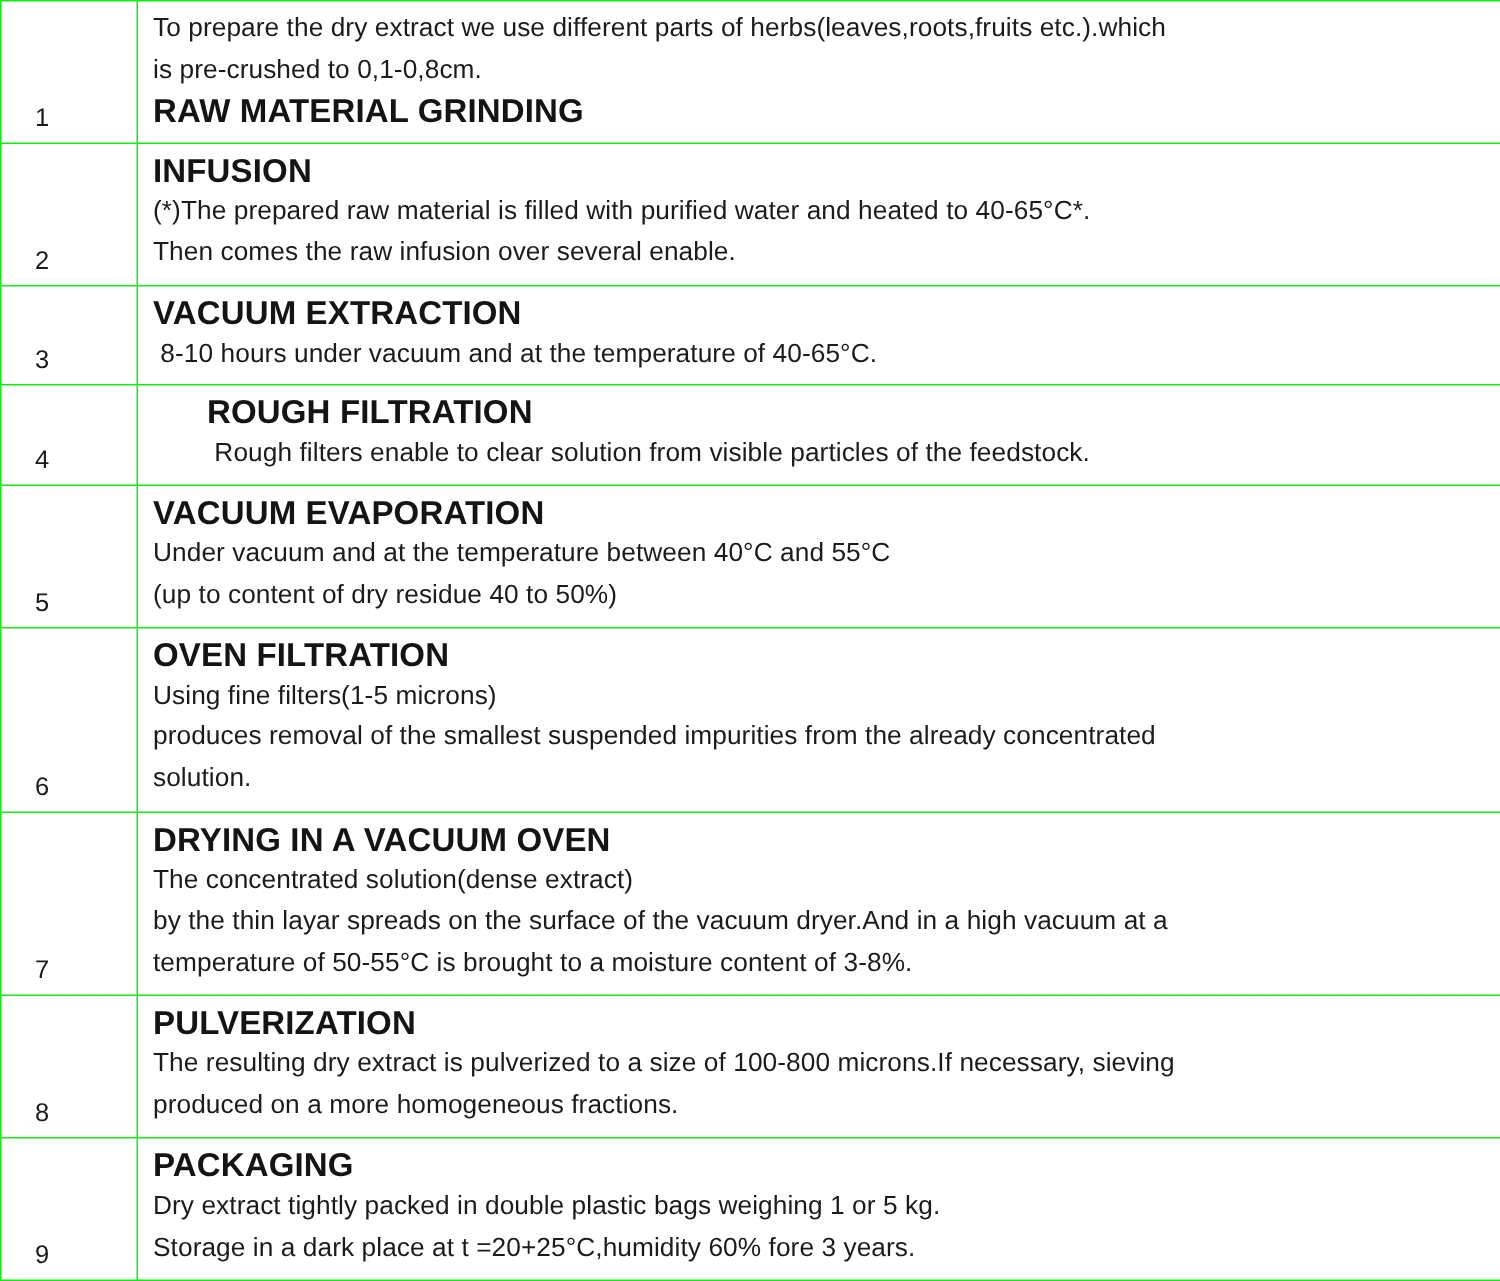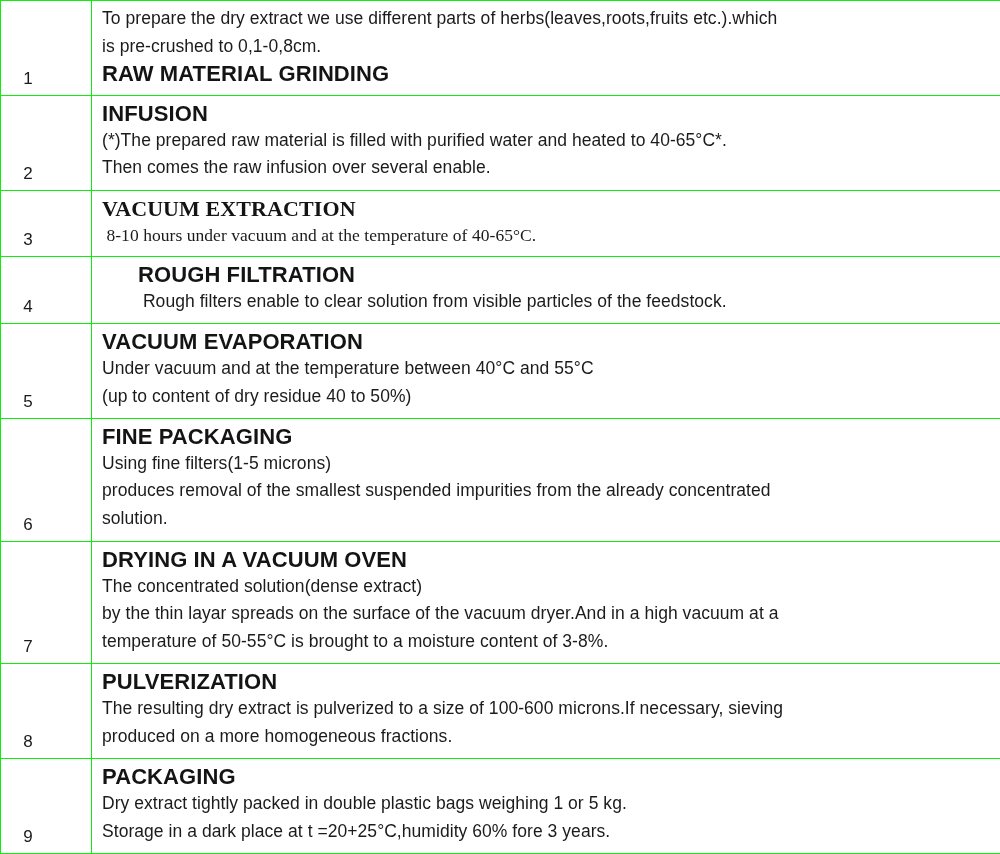--- a/index.html
+++ b/index.html
@@ -116,21 +116,21 @@
           <div class="step-title">INFUSION</div>
           <div class="step-line">(*)The prepared raw material is filled with purified water and heated to 40-65°C*.</div>
           <div class="step-line">Then comes the raw infusion over several enable.</div>
         </td>
       </tr>
 
       <tr>
         <td class="col-num" style="border-color: rgb(16, 238, 16);">
           <span class="num-text">3</span>
         </td>
-        <td class="col-body" style="border-color: rgb(16, 238, 16); font-family: Liberation Serif, serif;">
+        <td class="col-body" style="border-color: rgb(16, 238, 16);">
           <div class="step-title">VACUUM EXTRACTION</div>
           <div class="step-line"> 8-10 hours under vacuum and at the temperature of 40-65°C.</div>
         </td>
       </tr>
 
       <tr>
         <td class="col-num" style="border-color: rgb(16, 238, 16);">
           <span class="num-text">4</span>
         </td>
         <td class="col-body" style="border-color: rgb(16, 238, 16); padding-left: 46px;">
@@ -148,21 +148,21 @@
           <div class="step-line">Under vacuum and at the temperature between 40°C and 55°C</div>
           <div class="step-line">(up to content of dry residue 40 to 50%)</div>
         </td>
       </tr>
 
       <tr>
         <td class="col-num" style="border-color: rgb(16, 238, 16);">
           <span class="num-text">6</span>
         </td>
         <td class="col-body" style="border-color: rgb(16, 238, 16);">
-          <div class="step-title">FINE PACKAGING</div>
+          <div class="step-title">OVEN FILTRATION</div>
           <div class="step-line">Using fine filters(1-5 microns)</div>
           <div class="step-line">produces removal of the smallest suspended impurities from the already concentrated</div>
           <div class="step-line">solution.</div>
         </td>
       </tr>
 
       <tr>
         <td class="col-num" style="border-color: rgb(16, 238, 16);">
           <span class="num-text">7</span>
         </td>
@@ -173,21 +173,21 @@
           <div class="step-line">temperature of 50-55°C is brought to a moisture content of 3-8%.</div>
         </td>
       </tr>
 
       <tr>
         <td class="col-num" style="border-color: rgb(16, 238, 16);">
           <span class="num-text">8</span>
         </td>
         <td class="col-body" style="border-color: rgb(16, 238, 16);">
           <div class="step-title">PULVERIZATION</div>
-          <div class="step-line">The resulting dry extract is pulverized to a size of 100-600 microns.If necessary, sieving</div>
+          <div class="step-line">The resulting dry extract is pulverized to a size of 100-800 microns.If necessary, sieving</div>
           <div class="step-line">produced on a more homogeneous fractions.</div>
         </td>
       </tr>
 
       <tr>
         <td class="col-num" style="border-color: rgb(16, 238, 16);">
           <span class="num-text">9</span>
         </td>
         <td class="col-body" style="border-color: rgb(16, 238, 16);">
           <div class="step-title">PACKAGING</div>

